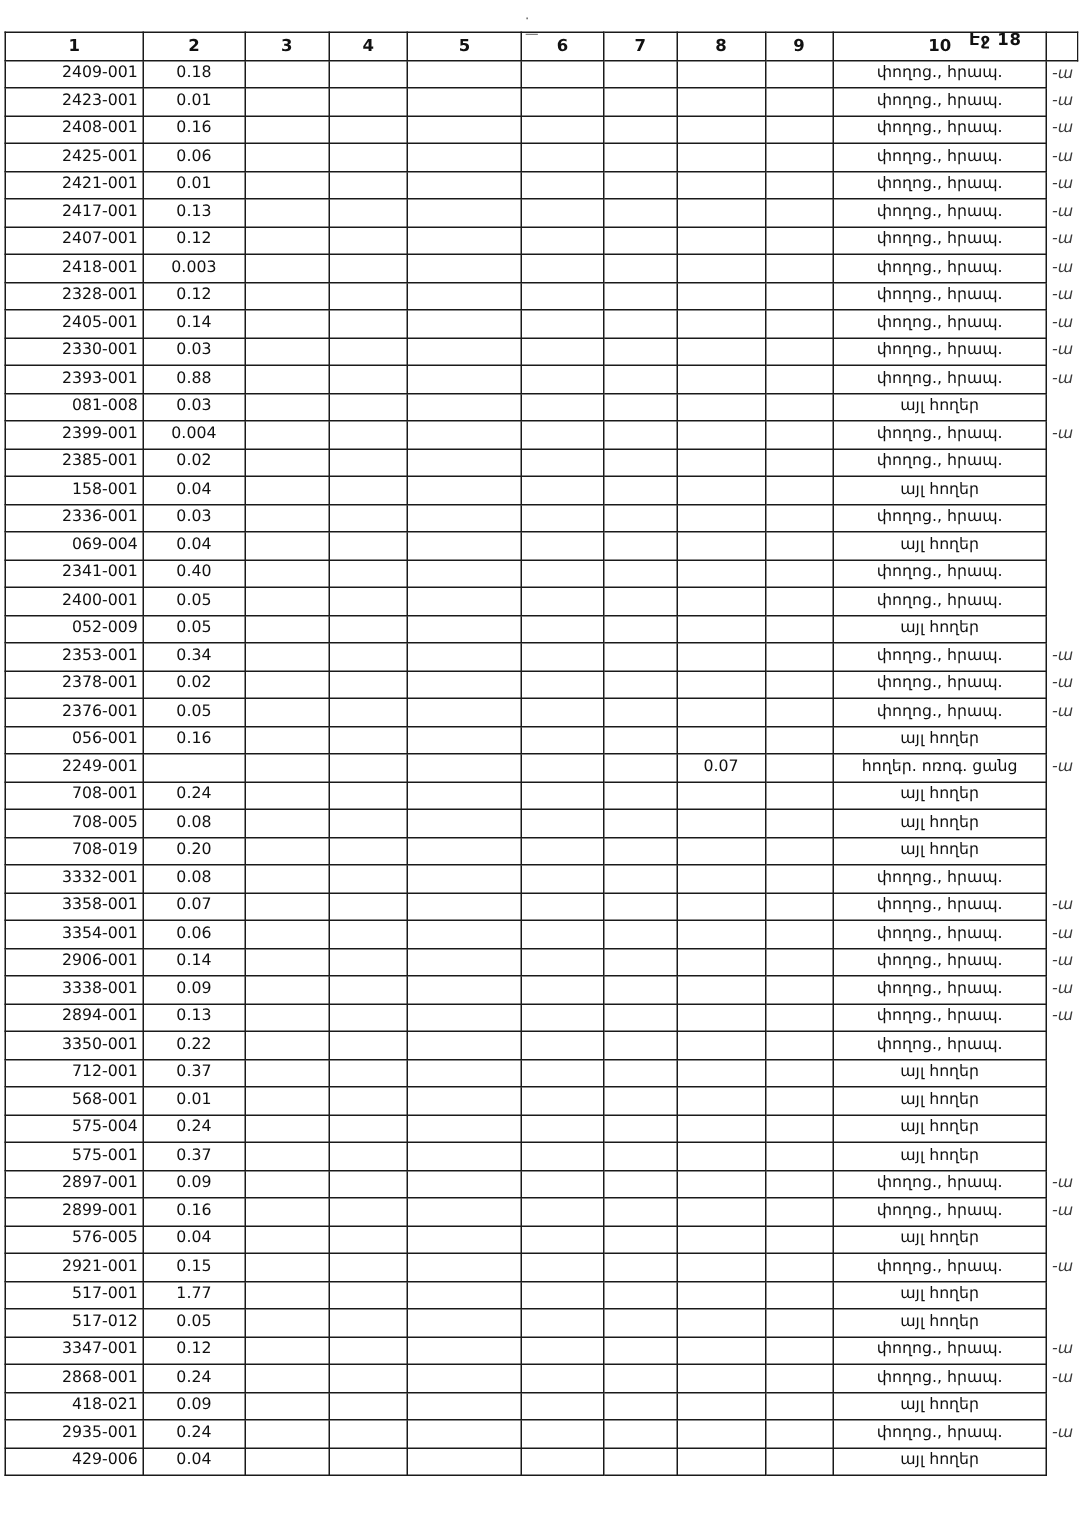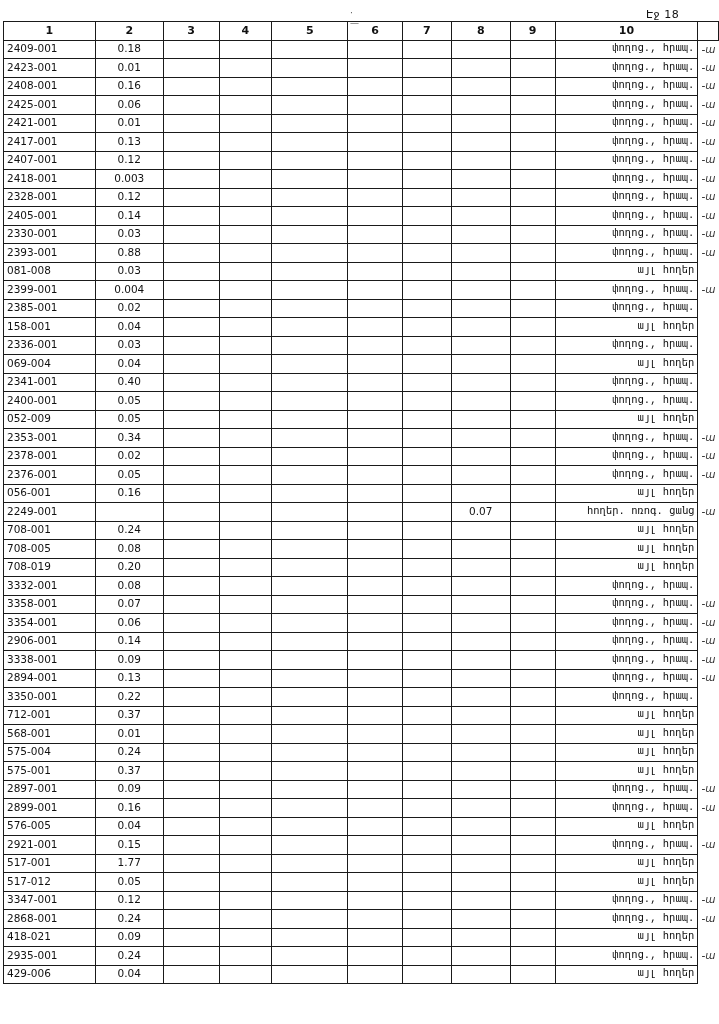--- a/index.html
+++ b/index.html
@@ -2,43 +2,43 @@
 <html><head>
 <meta charset="utf-8">
 <style>
   html,body{margin:0;padding:0;}
   body{
     width:719px;height:1024px;position:relative;background:#ffffff;
     font-family:"DejaVu Sans","Liberation Sans",sans-serif;color:#111;
     overflow:hidden;
   }
   .page-label{
-    position:absolute;top:8px;left:646px;
-    font-size:11px;font-weight:normal;letter-spacing:0.5px;color:#111;
+    position:absolute;top:20px;left:646px;
+    font-size:11px;font-weight:bold;letter-spacing:0.5px;color:#111;
   }
   .artifact{
     position:absolute;top:8px;left:350px;width:60px;height:10px;color:#333;
     font-size:9px;letter-spacing:18px;opacity:.8;
   }
   table.doc{
     position:absolute;left:3px;top:21px;
     border-collapse:collapse;table-layout:fixed;
   }
   table.doc td, table.doc th{
     box-sizing:border-box;height:18.5px;padding:0 3px;
     font-size:10.5px;line-height:1.1;
     white-space:nowrap;overflow:hidden;vertical-align:middle;
   }
   table.doc th{
     border:1px solid #1a1a1a;font-weight:bold;text-align:center;font-size:11px;
   }
   table.doc td.b{border:1px solid #1a1a1a;}
-  td.col1{text-align:left;font-size:11px;}
+  td.col1{text-align:right;font-size:11px;}
   td.col2,td.col3,td.col4,td.col5,td.col6,td.col7,td.col8,td.col9{text-align:center;}
-  td.col10{text-align:right;font-family:Liberation Mono, monospace;}
+  td.col10{text-align:center;}
   td.note-cell, th.note-cell{
     border:none;background:transparent;text-align:left;
     font-size:9px;color:#3a3a3a;padding-left:6px;font-style:italic;
   }
 </style>
 </head>
 <body>
 
 <div class="page-label">Էջ 18</div>
 <div class="artifact">·  —</div>

